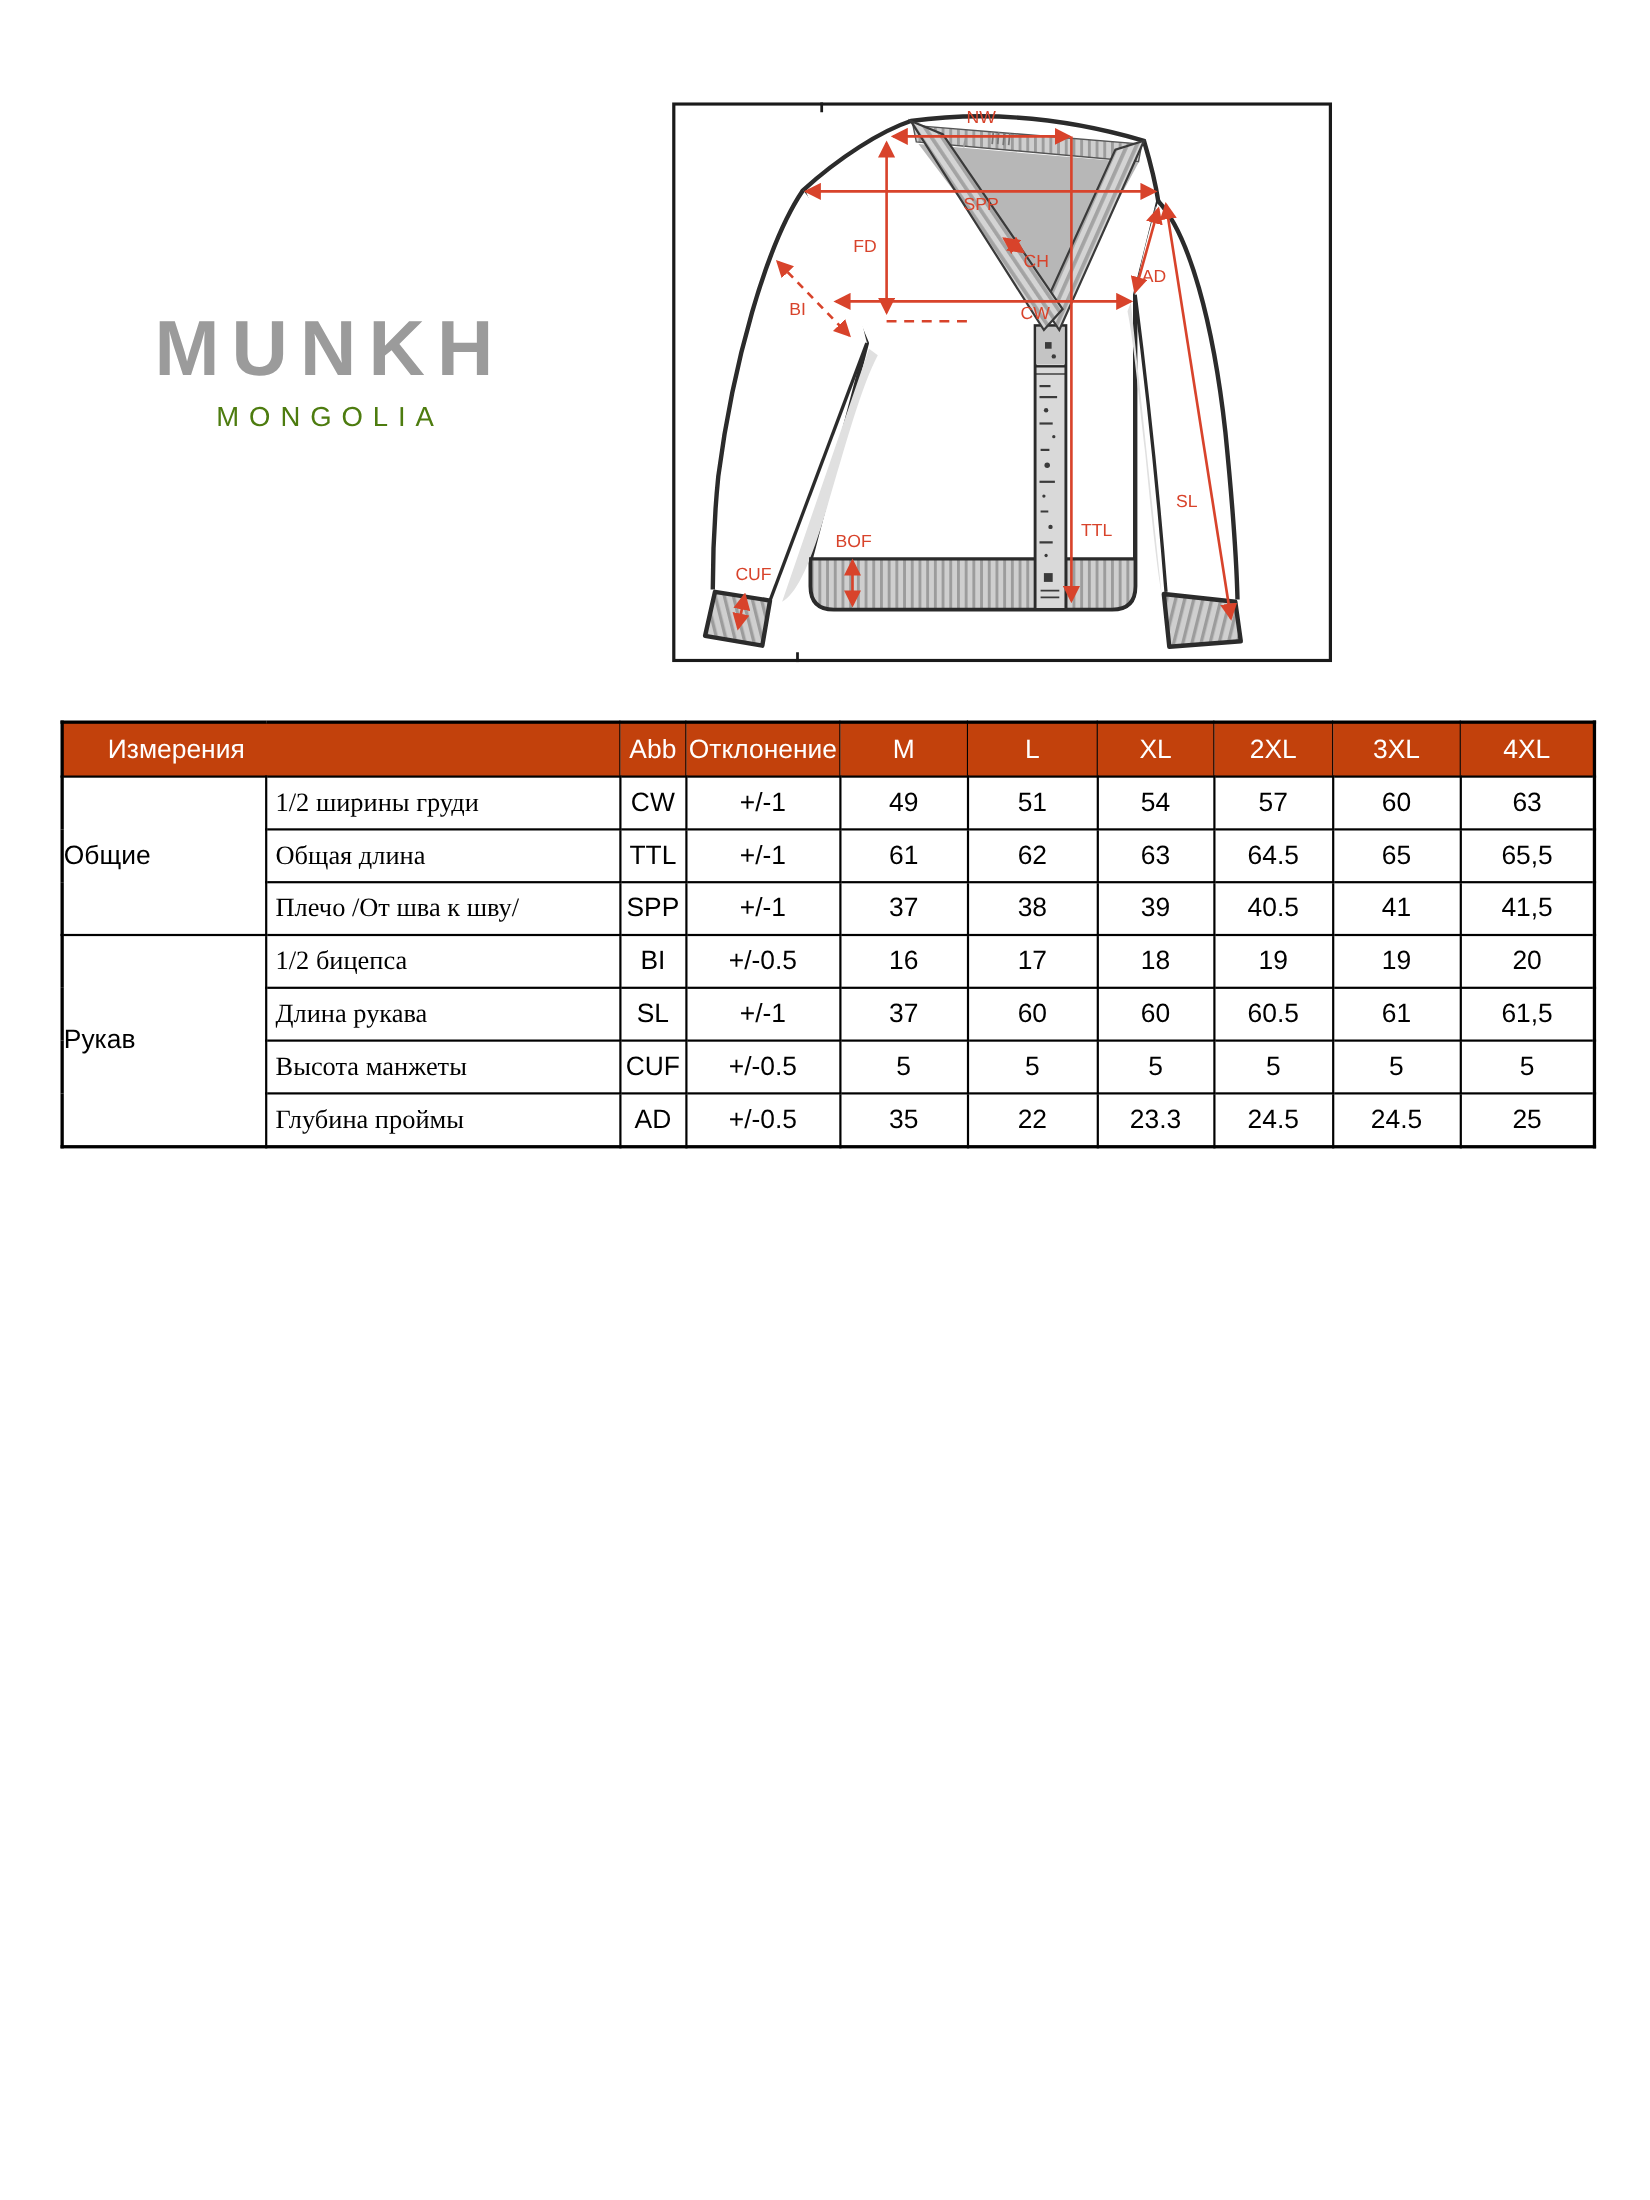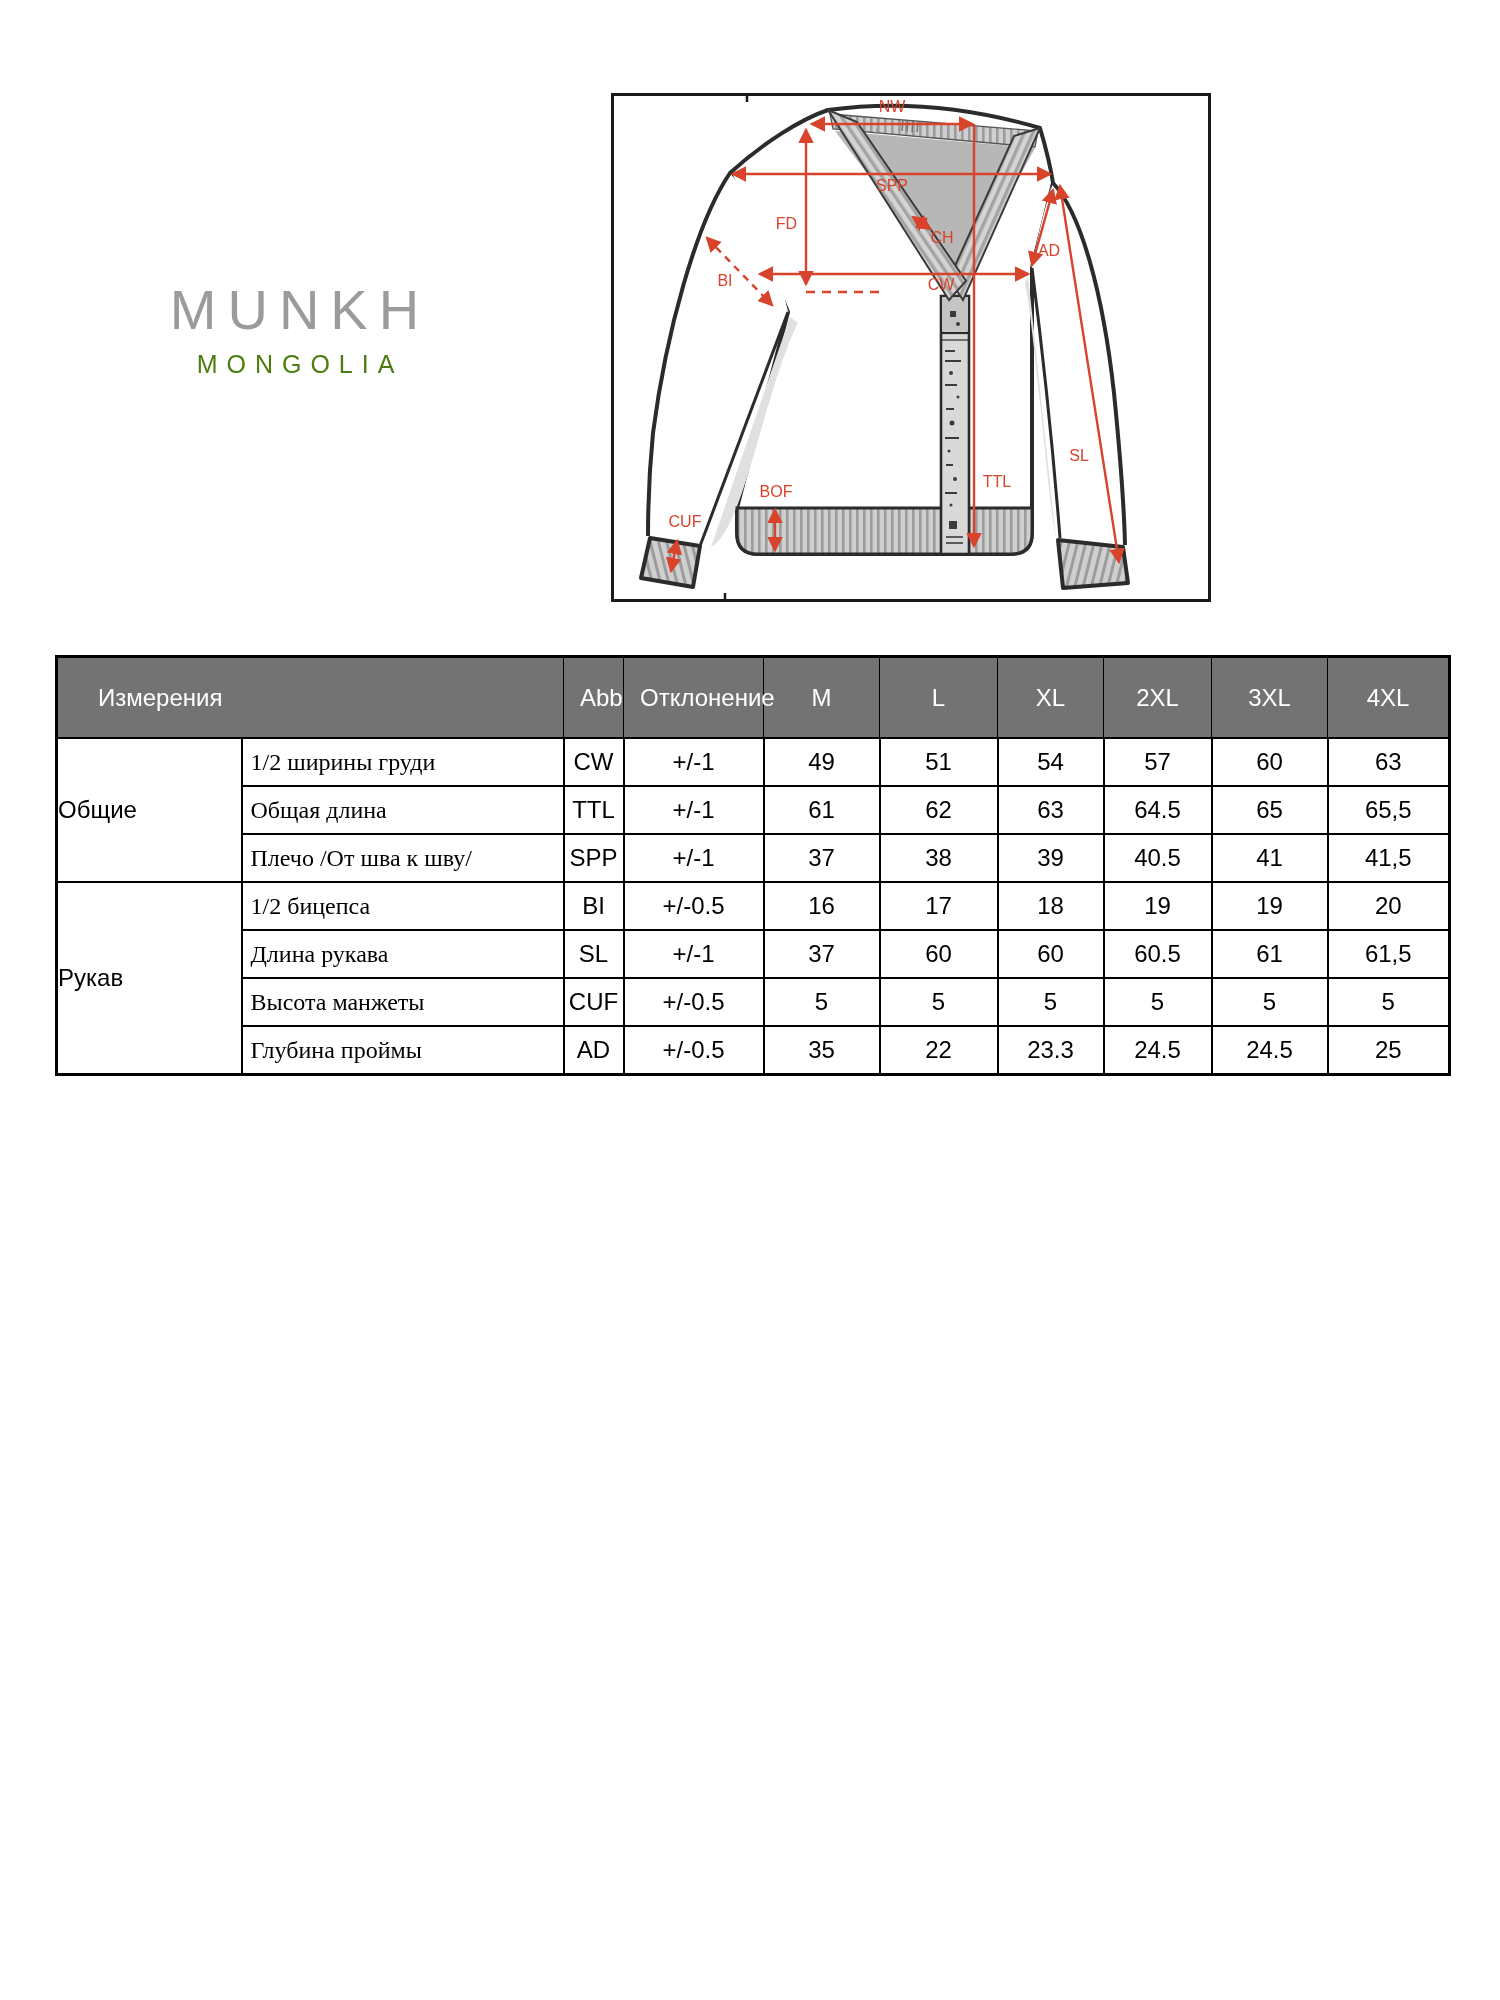--- a/index.html
+++ b/index.html
@@ -2,35 +2,35 @@
 <html><head>
 <meta charset="utf-8">
 <style>
   html,body{margin:0;padding:0;}
   body{
     width:1500px;height:2000px;background:#ffffff;position:relative;
     font-family:"Liberation Sans",sans-serif;color:#000;
   }
   
   .logo{position:absolute;left:116px;top:282px;width:368px;text-align:center;}
-  .logo .brand{font-size:56px;line-height:1;letter-spacing:11px;color:#9b9b9b;font-weight:400;}
+  .logo .brand{font-size:71px;line-height:1;letter-spacing:11px;color:#9b9b9b;font-weight:700;}
   .logo .sub{font-size:25px;letter-spacing:9px;color:#4d7c0f;margin-top:12px;}
   
   .frame{position:absolute;left:611px;top:93px;width:496px;height:509px;text-align:right;}
   .frame svg{display:block;}
   
   table.size-table{
     position:absolute;left:55px;top:655px;width:1393px;
     border-collapse:collapse;table-layout:fixed;
     font-size:24px;
   }
   table.size-table{border:3px solid #000;}
   table.size-table thead th{
-    background:#737373;color:#fff;font-weight:400;height:47px;
-    text-align:center;border:1px solid #000;padding:16px;
+    background:#c2410c;color:#fff;font-weight:400;height:47px;
+    text-align:center;border:1px solid #000;padding:0;
   }
   table.size-table thead th.meas{text-align:left;padding-left:40px;}
   table.size-table td{
     border:2px solid #000;height:46px;text-align:center;padding:0;
     white-space:nowrap;overflow:hidden;
   }
   table.size-table td.param{text-align:left;padding-left:8px;font-family:Liberation Serif, serif;}
   table.size-table td.group{text-align:left;}
 </style>
 </head>

